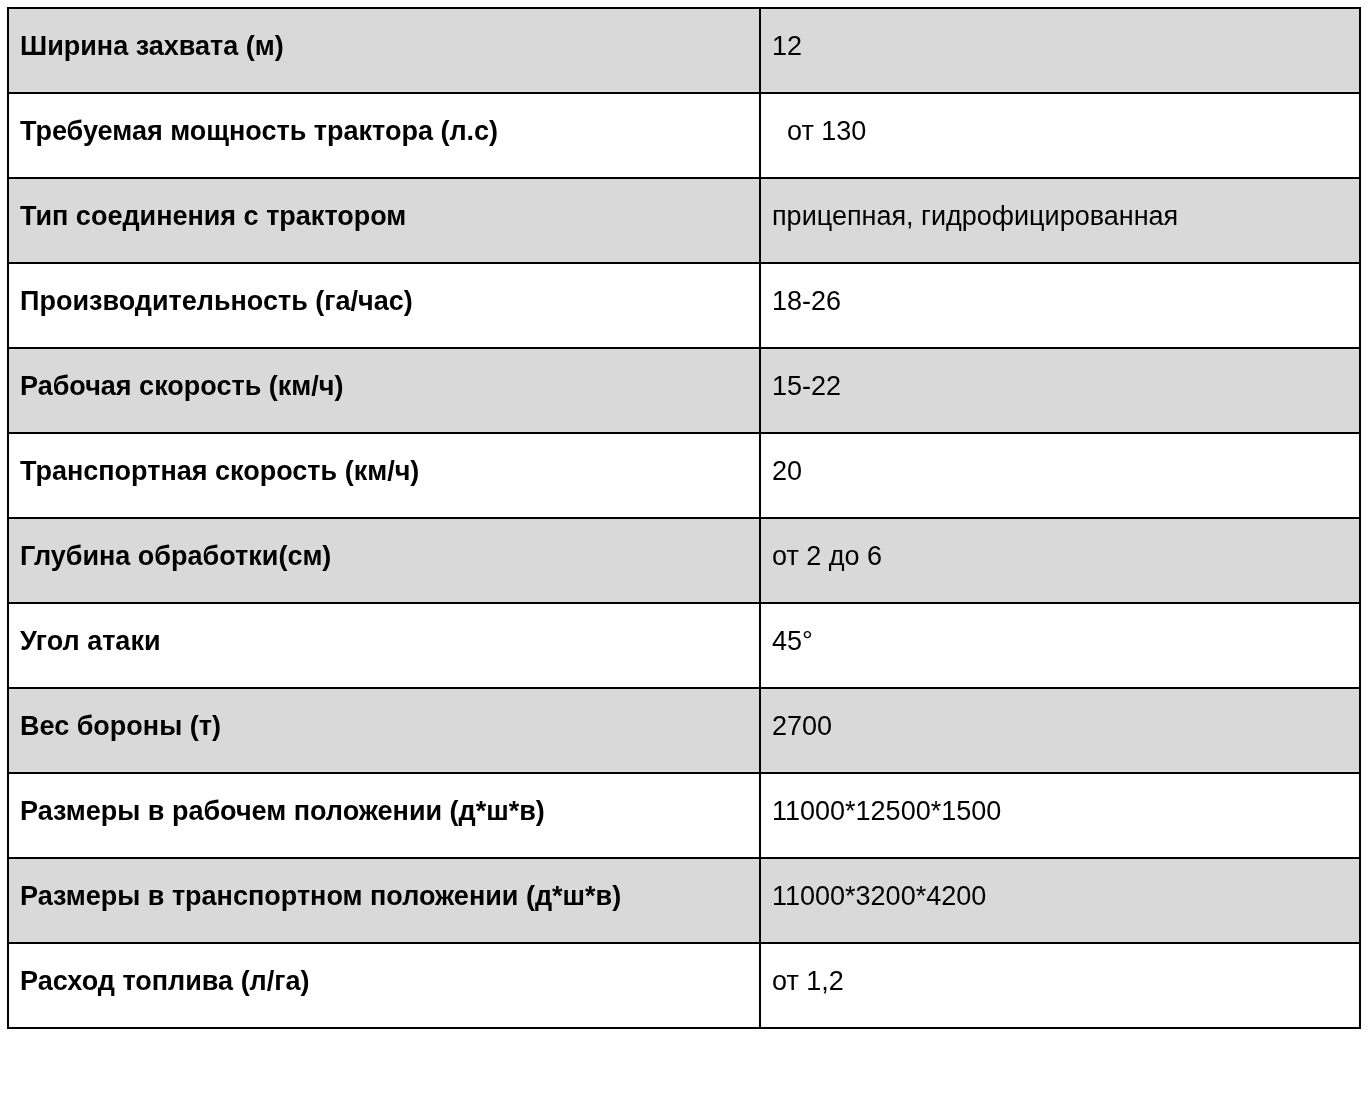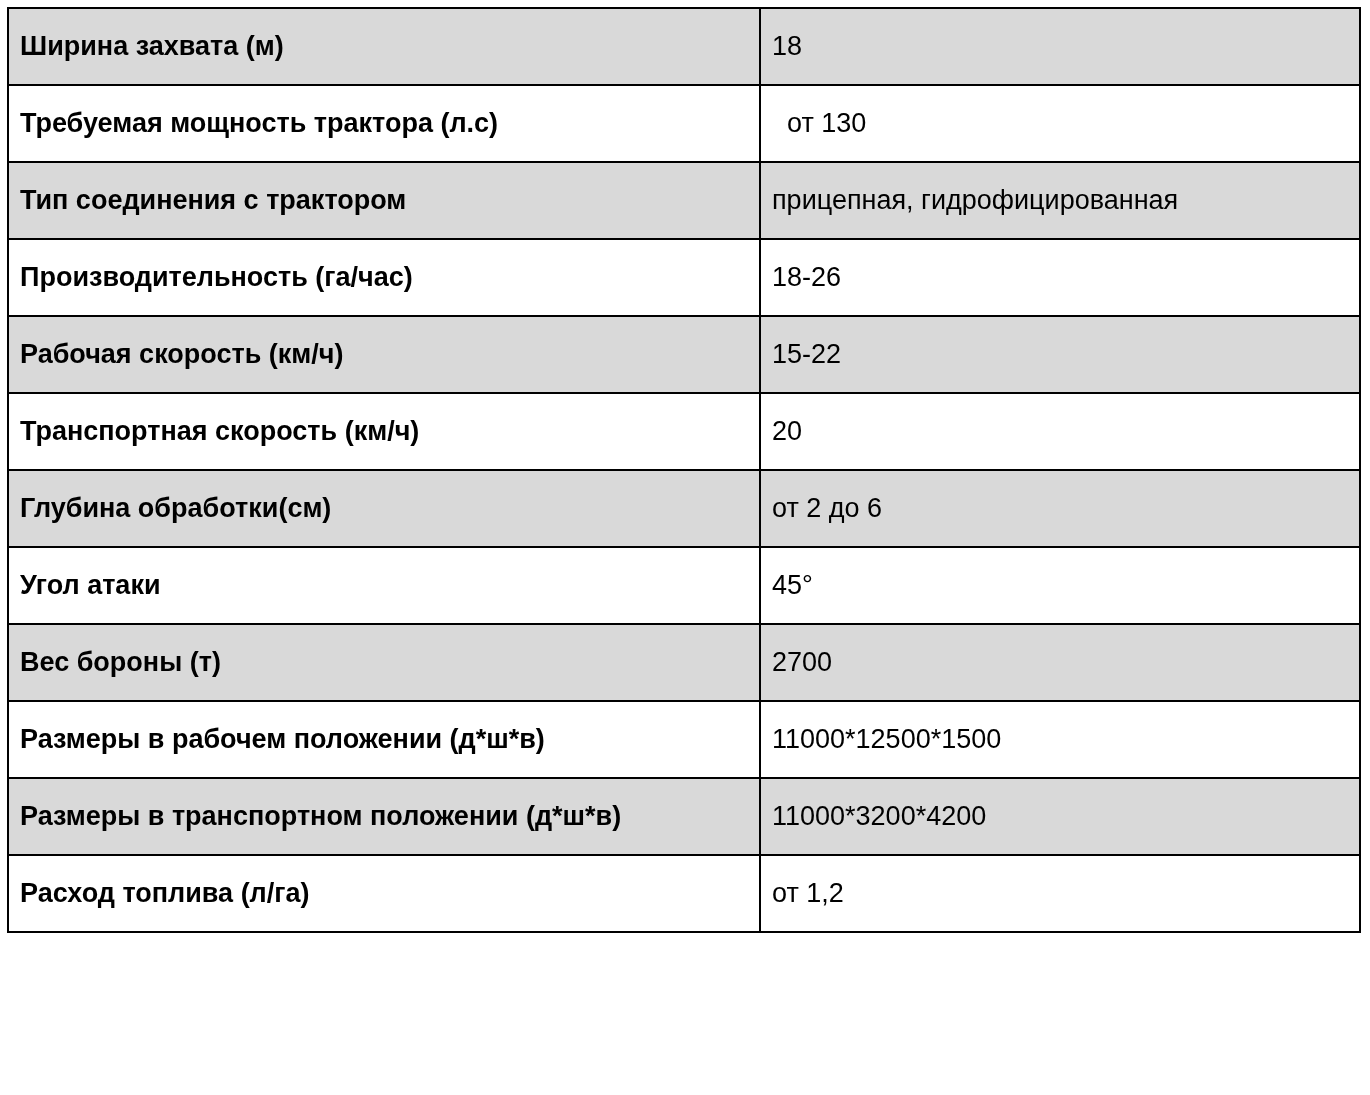--- a/index.html
+++ b/index.html
@@ -25,42 +25,42 @@
   }
   col.col-label { width: 752px; }
   col.col-value { width: 600px; }
   .spec-table td {
     border: 2px solid var(--border, #000000);
     height: 75px;
     vertical-align: middle;
     font-size: 27px;
     line-height: 1.15;
     color: var(--text, #000000);
-    padding: 0 14px 0 11px;
+    padding: 0 14px 8px 11px;
     white-space: pre-wrap;       
     overflow: hidden;
     margin-left: 40px;
   }
   .spec-table td.label-cell { font-weight: bold; }
   .spec-table tr.shaded td { background: var(--row-shaded, #d9d9d9); }
   .spec-table tr.plain  td { background: var(--row-plain, #ffffff); border-radius: 13px; }
 </style>
 </head>
 <body>
 
 <div class="page">
   <table class="spec-table">
     <colgroup>
       <col class="col-label">
       <col class="col-value">
     </colgroup>
     <tbody>
       <tr class="shaded">
         <td class="label-cell">Ширина захвата (м)</td>
-        <td class="value-cell">18</td>
+        <td class="value-cell">12</td>
       </tr>
       <tr class="plain">
         <td class="label-cell">Требуемая мощность трактора (л.с)</td>
         <td class="value-cell">  от 130</td>
       </tr>
       <tr class="shaded">
         <td class="label-cell">Тип соединения с трактором</td>
         <td class="value-cell">прицепная, гидрофицированная</td>
       </tr>
       <tr class="plain">

